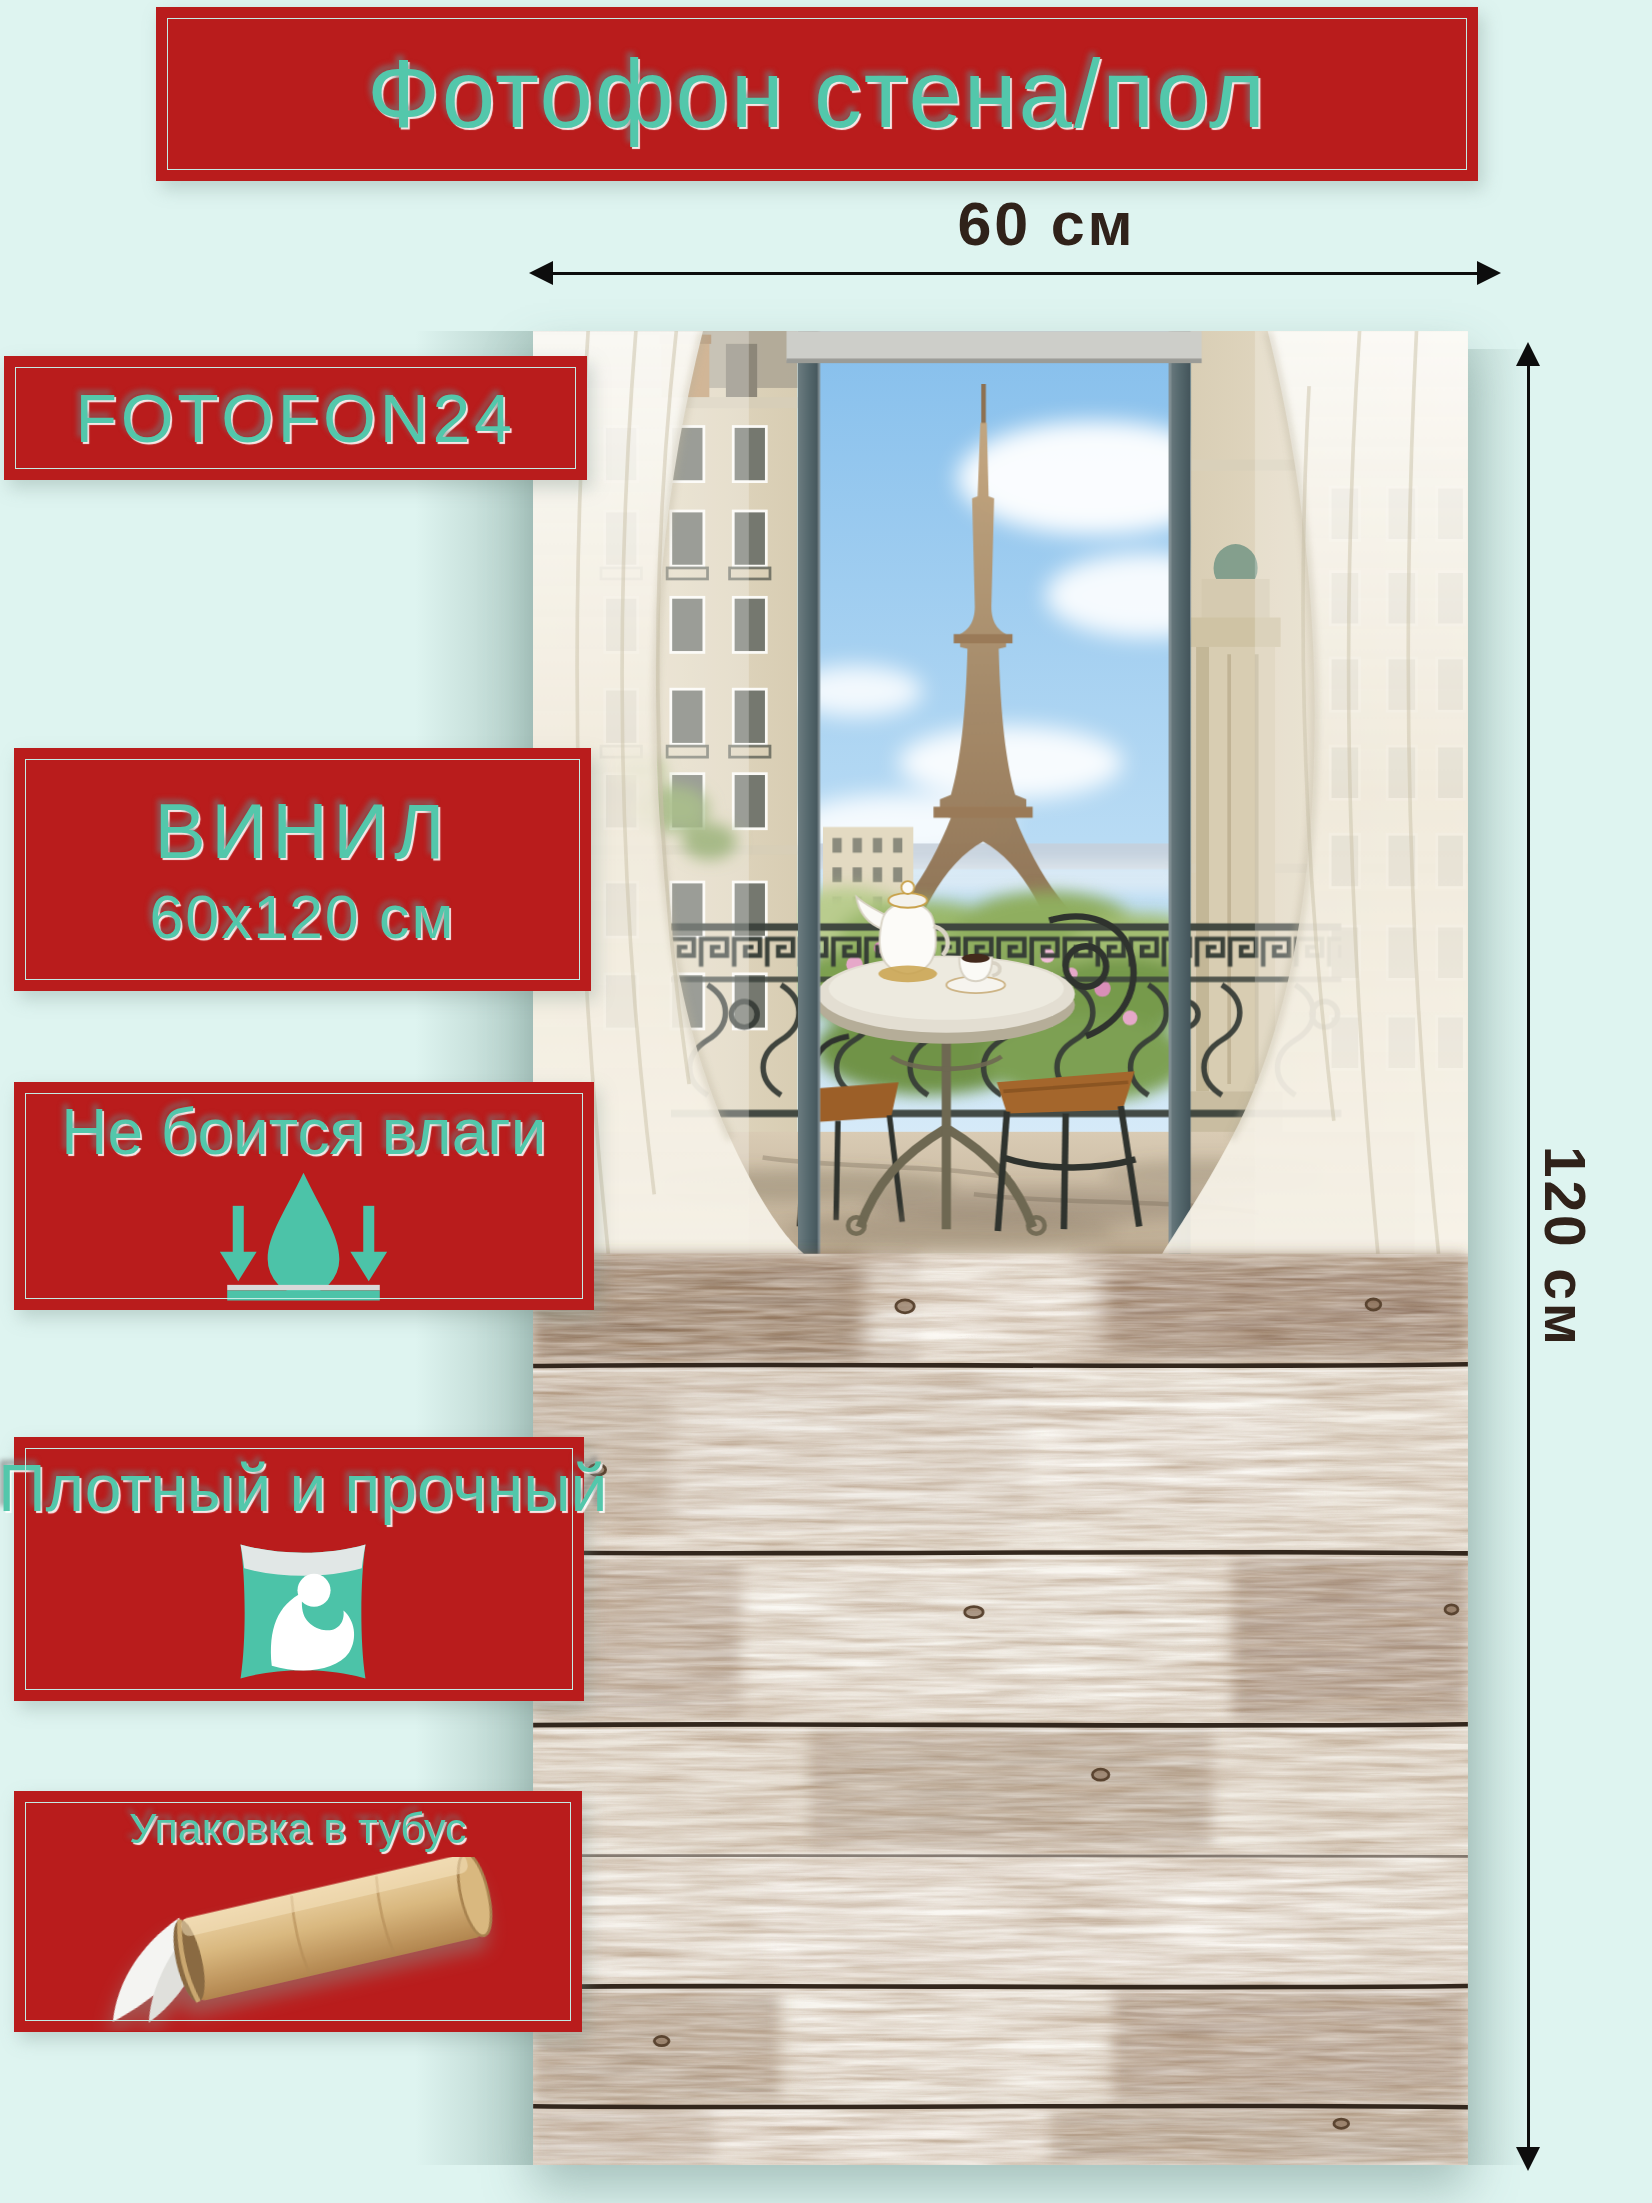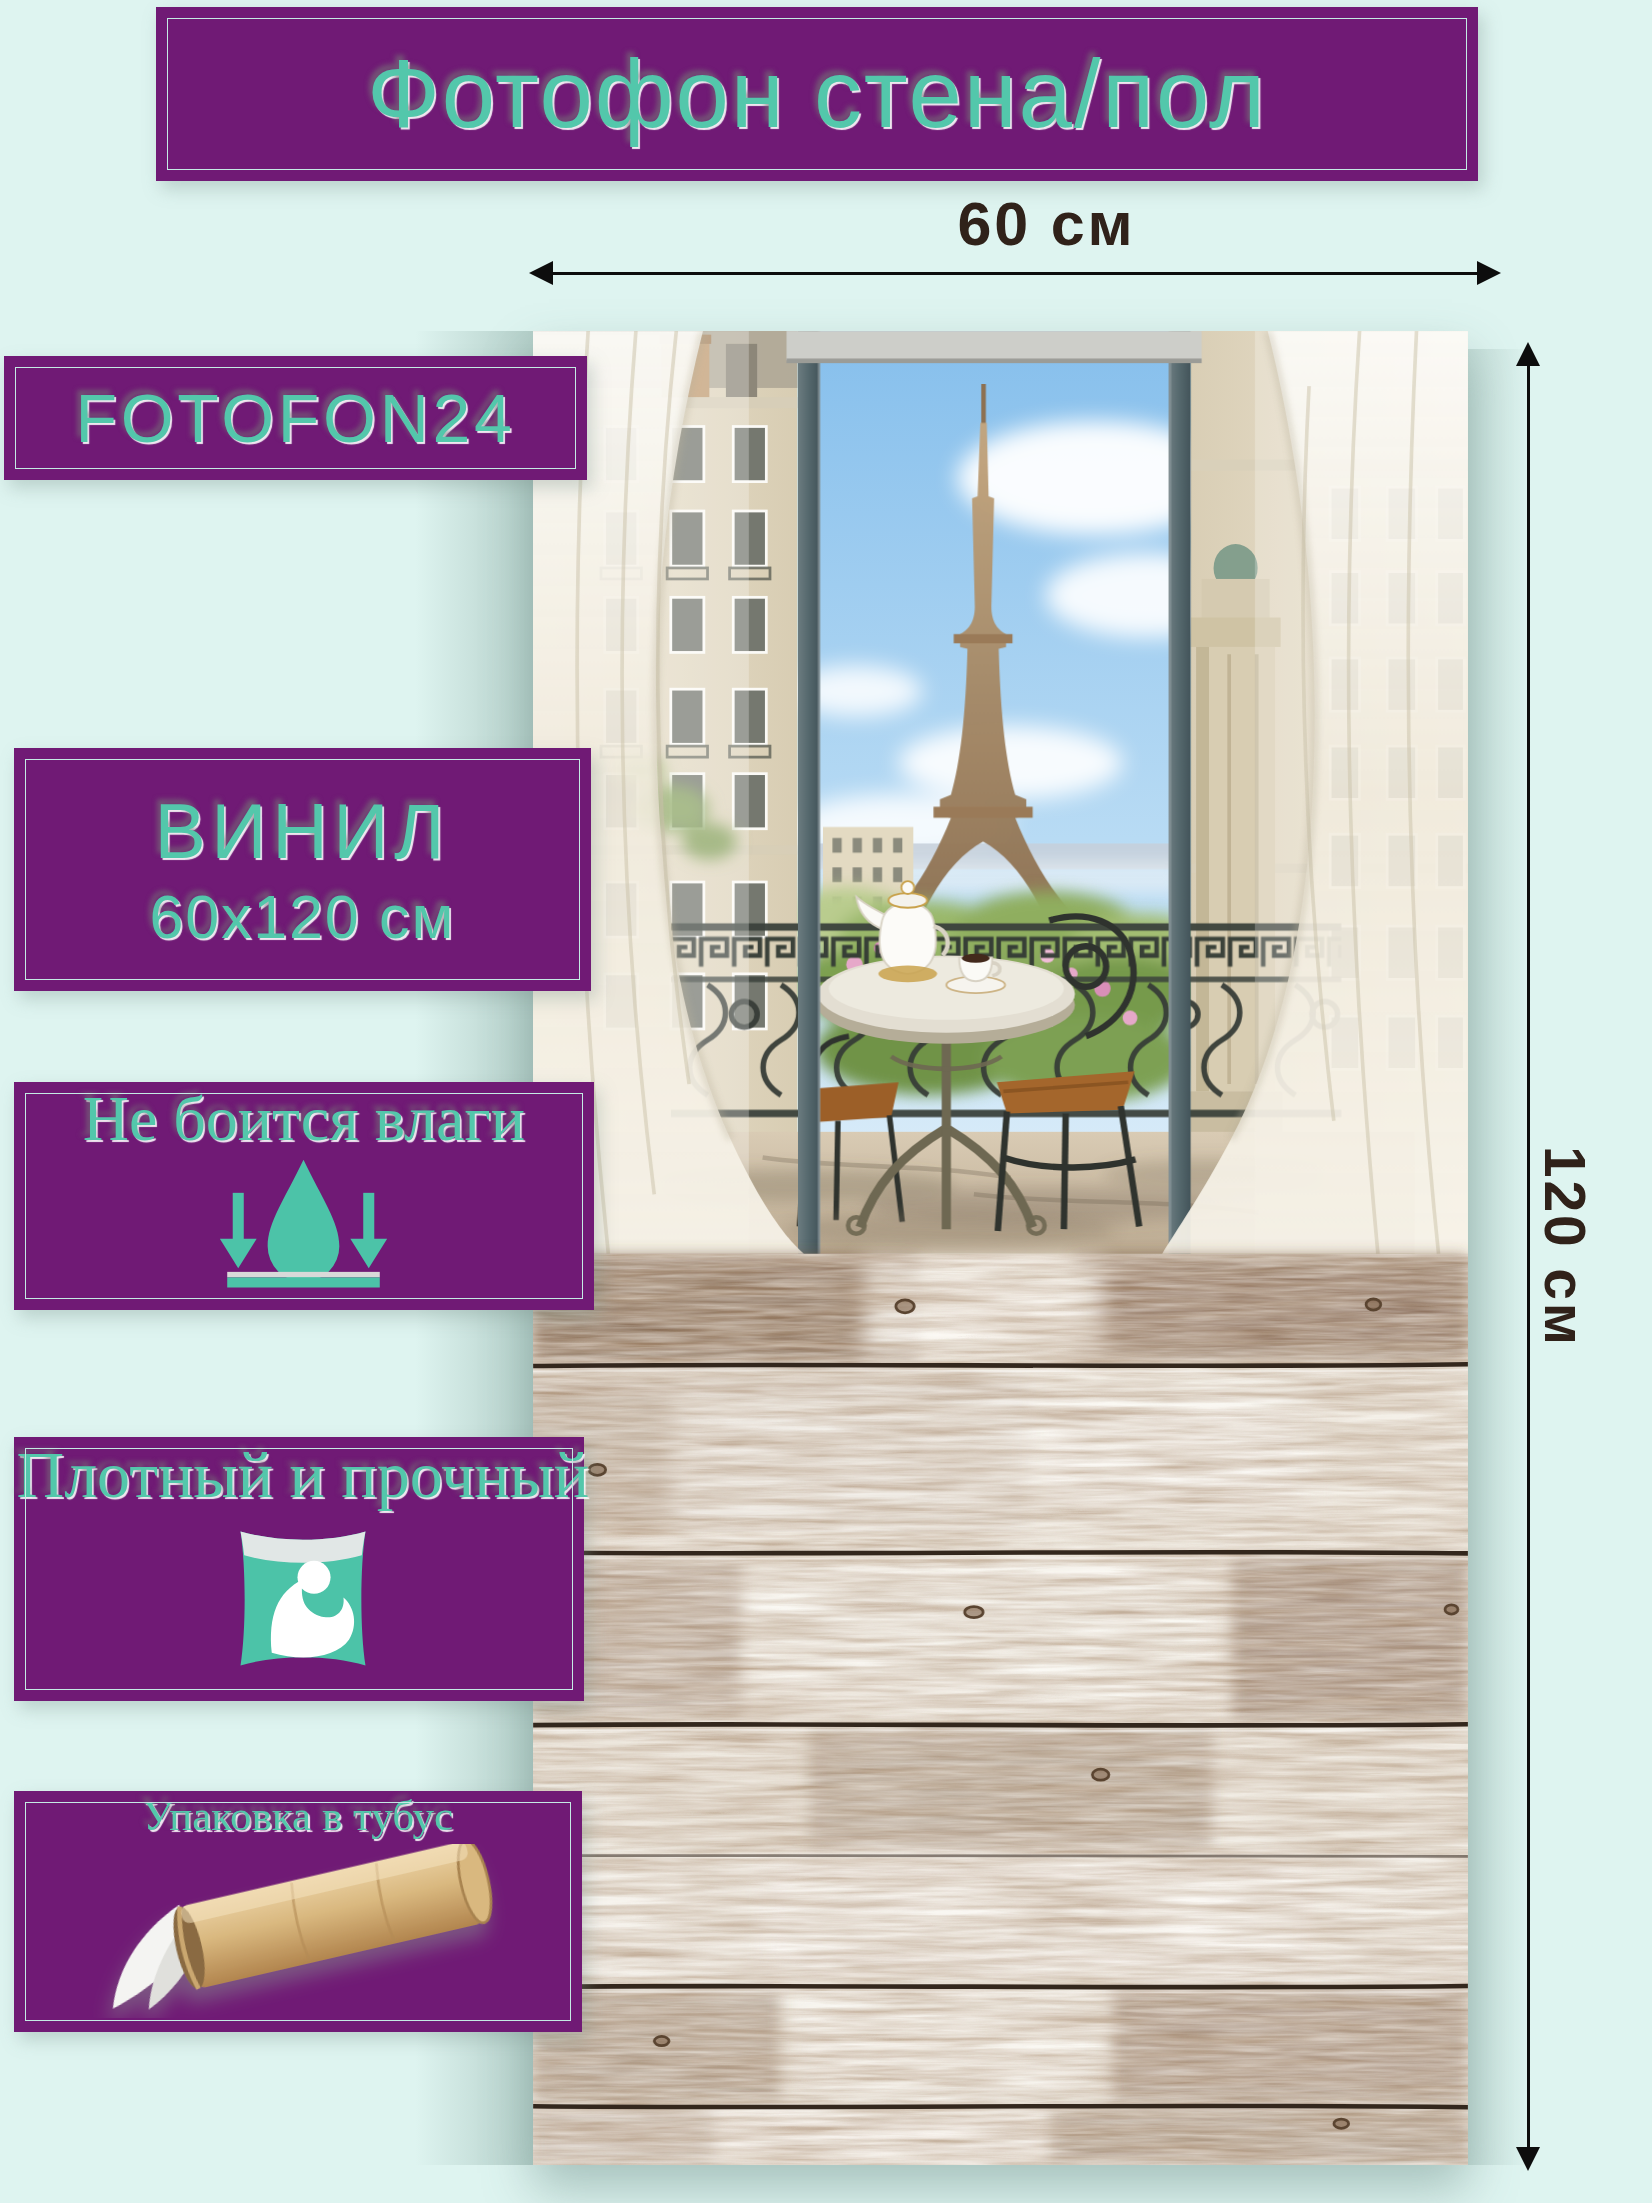--- a/index.html
+++ b/index.html
@@ -1,20 +1,20 @@
 <!DOCTYPE html>
 <html style="font-size:14.7px"><head>
 <meta charset="utf-8">
 <style>
   html,body{margin:0;padding:0;}
   body{font-family:"Liberation Sans", sans-serif;}
   .stage{position:relative;width:1653px;height:2204px;background:#def4f0;overflow:hidden;}
 
   
-  .wbox{position:absolute;background:#701a75;box-shadow:4.6px 8.3px 16.5px rgba(120,145,138,.35);}
+  .wbox{position:absolute;background:#b91c1c;box-shadow:4.6px 8.3px 16.5px rgba(120,145,138,.35);}
   .wbox::after{content:"";position:absolute;inset:11px;border:1.8px solid #c4ebe4;pointer-events:none;}
 
   .teal-txt{color:#53c7ab;text-shadow:-3.7px -4.6px 5.5px rgba(118,118,118,.62), 1.8px 1.8px 0.9px rgba(255,255,255,.9);}
 
   
   .banner{left:156px;top:7.3px;width:1322px;height:174px;display:flex;align-items:center;justify-content:center;}
   .banner .t{font-size:96px;letter-spacing:1.8px;white-space:nowrap;}
 
   
   .brandbox{left:4px;top:356px;width:583px;height:124px;display:flex;align-items:center;justify-content:center;}
@@ -23,21 +23,21 @@
   
   .matbox{left:13.8px;top:748px;width:577px;height:243px;display:flex;flex-direction:column;align-items:center;justify-content:center;gap:5.5px;}
   .matbox .l1{font-size:77px;letter-spacing:5.5px;}
   .matbox .l2{font-size:61px;letter-spacing:1.8px;}
 
   
   .featbox{display:flex;flex-direction:column;align-items:center;}
   .feat-moisture{left:13.8px;top:1082px;width:580px;height:228px;}
   .feat-durable{left:13.8px;top:1437px;width:562px;height:264px;padding-left:8px;}
   .feat-tube{left:13.8px;top:1791px;width:568px;height:241px;}
-  .featbox .t{font-size:64px;white-space:nowrap;font-family:Liberation Serif, serif;}
+  .featbox .t{font-size:64px;margin-top:13px;white-space:nowrap;}
   .feat-durable .t{font-size:66px;}
   .feat-tube .t{font-size:43px;}
   .icon-wrap{flex:0 0 auto;}
 
   
   .dimline{position:absolute;background:#0d0d0d;}
   .dim-top-line{left:544px;top:272px;width:935px;height:2.8px;}
   .dim-right-line{left:1527px;top:347px;width:2.8px;height:1802px;}
   .arrhead{position:absolute;width:0;height:0;}
   .ah-left{left:529px;top:261px;border-top:12px solid transparent;border-bottom:12px solid transparent;border-right:24px solid #0d0d0d;}

